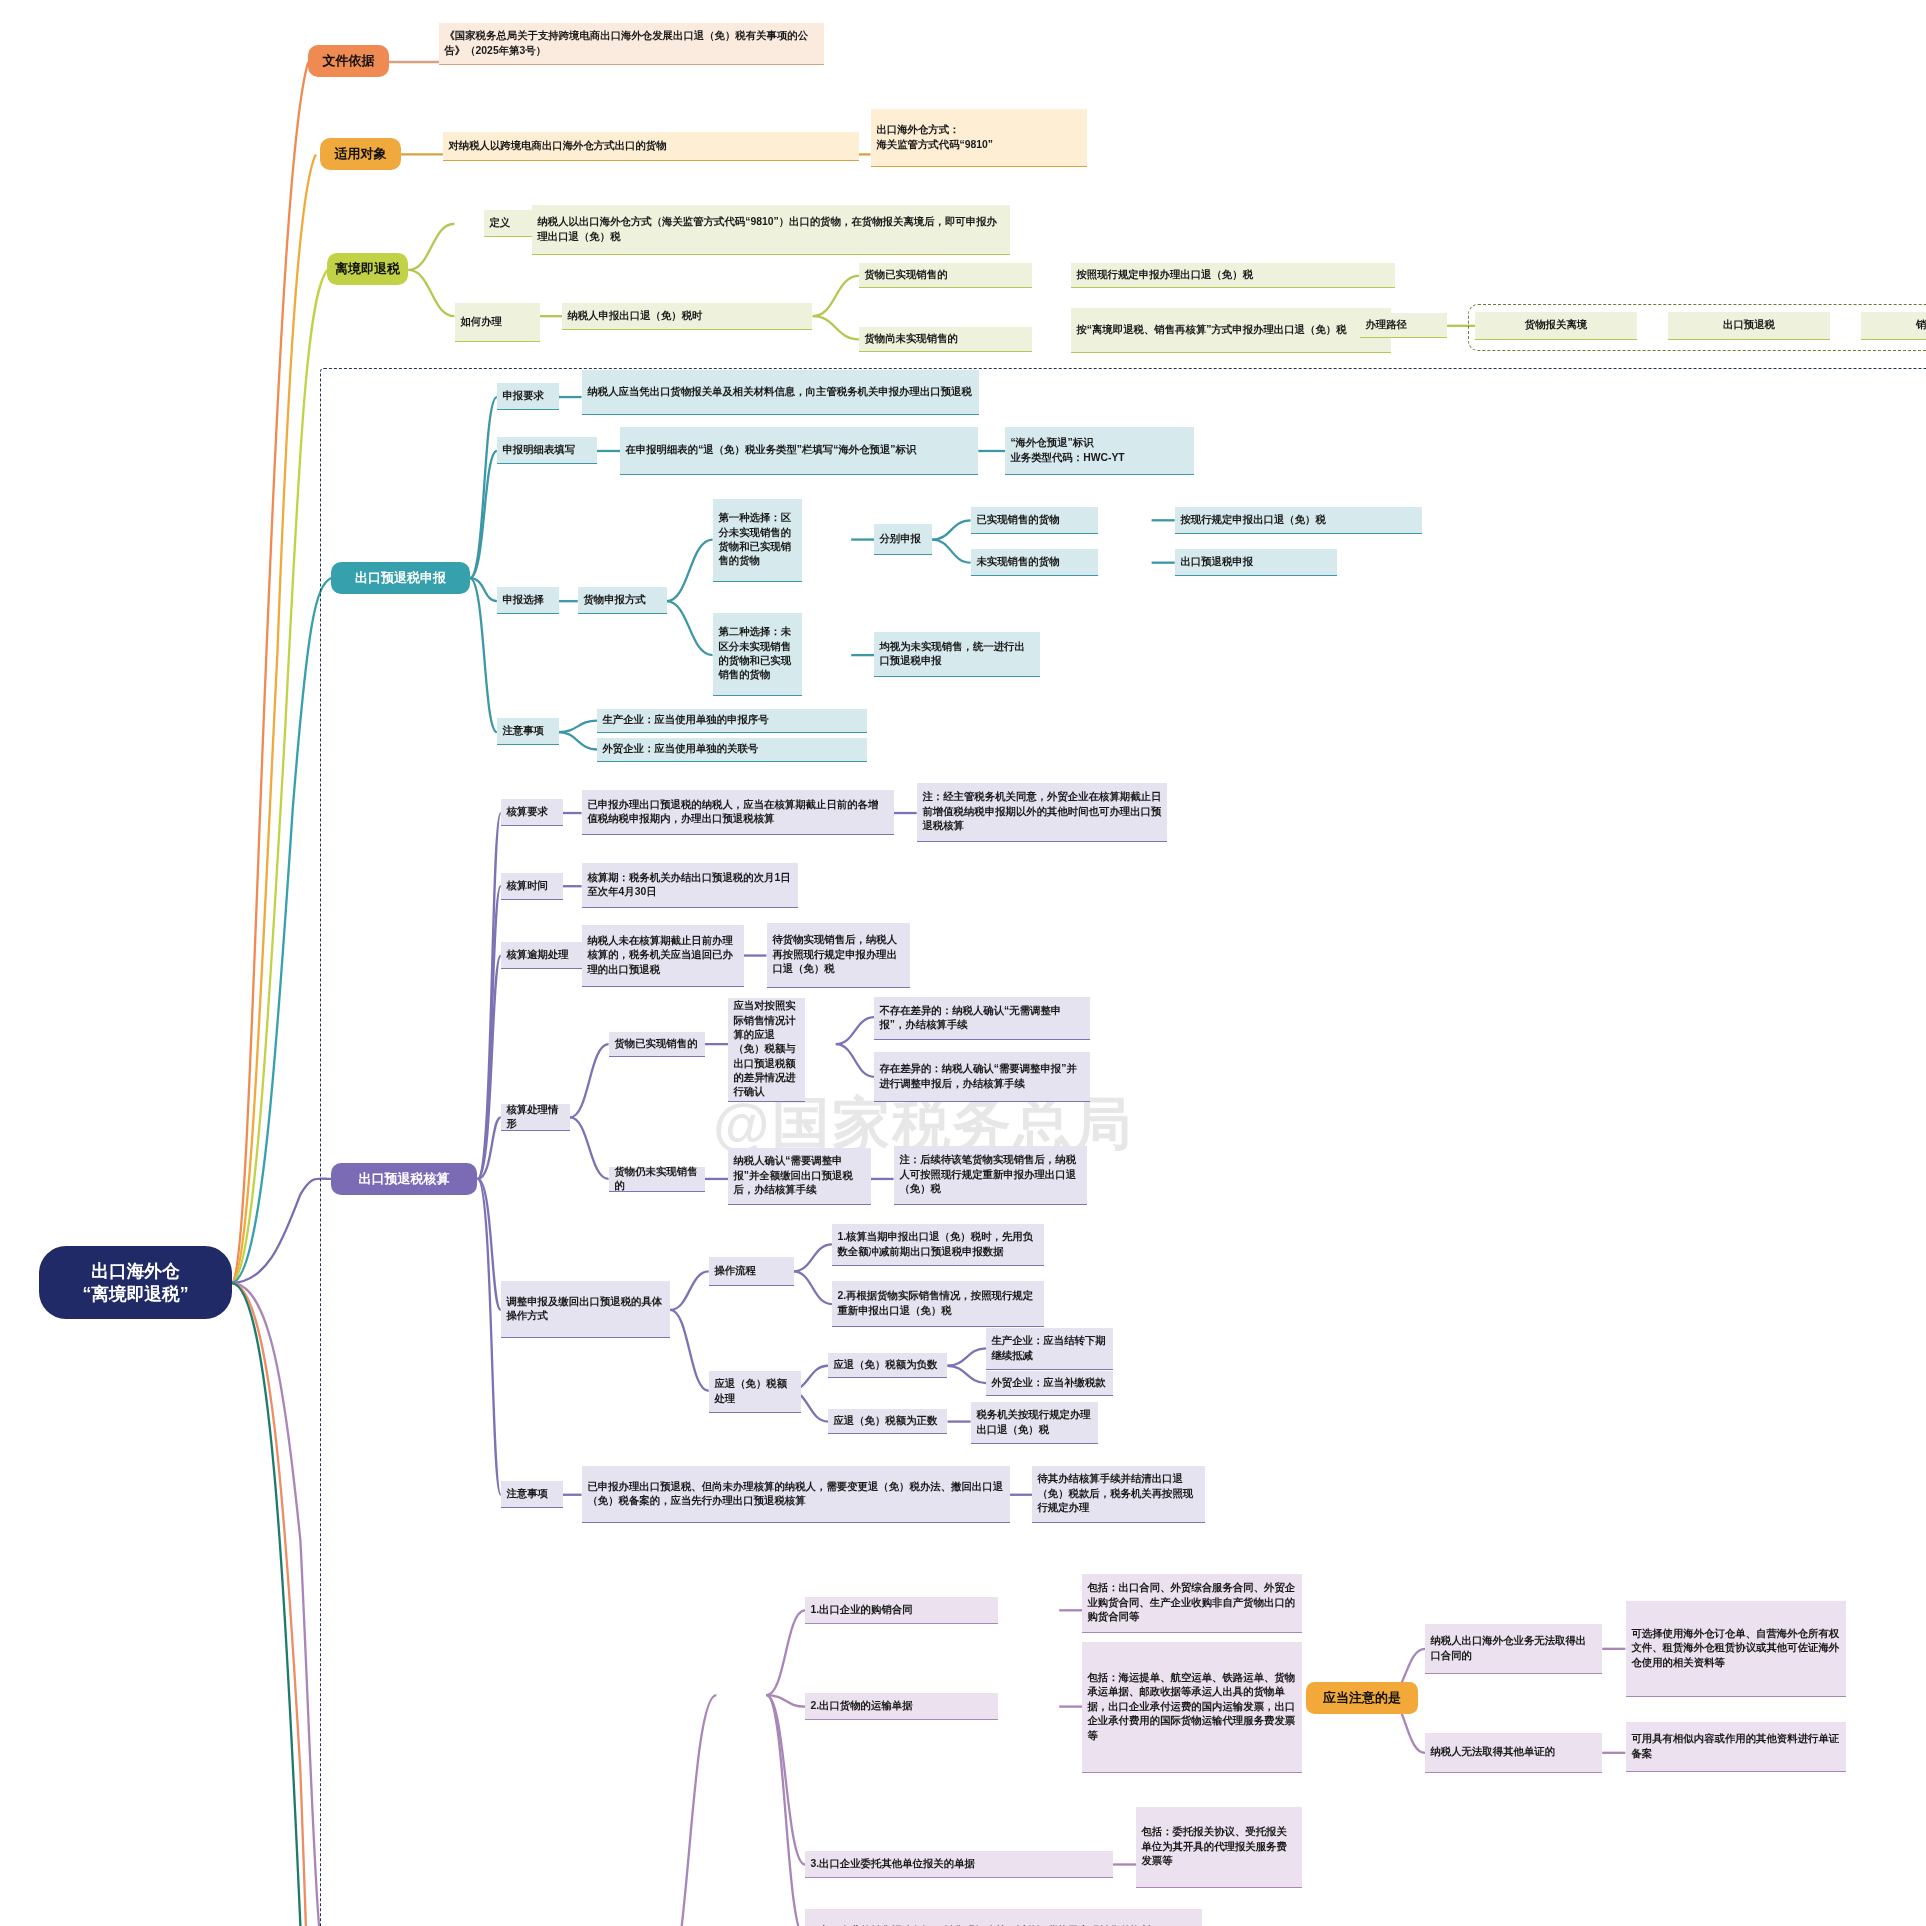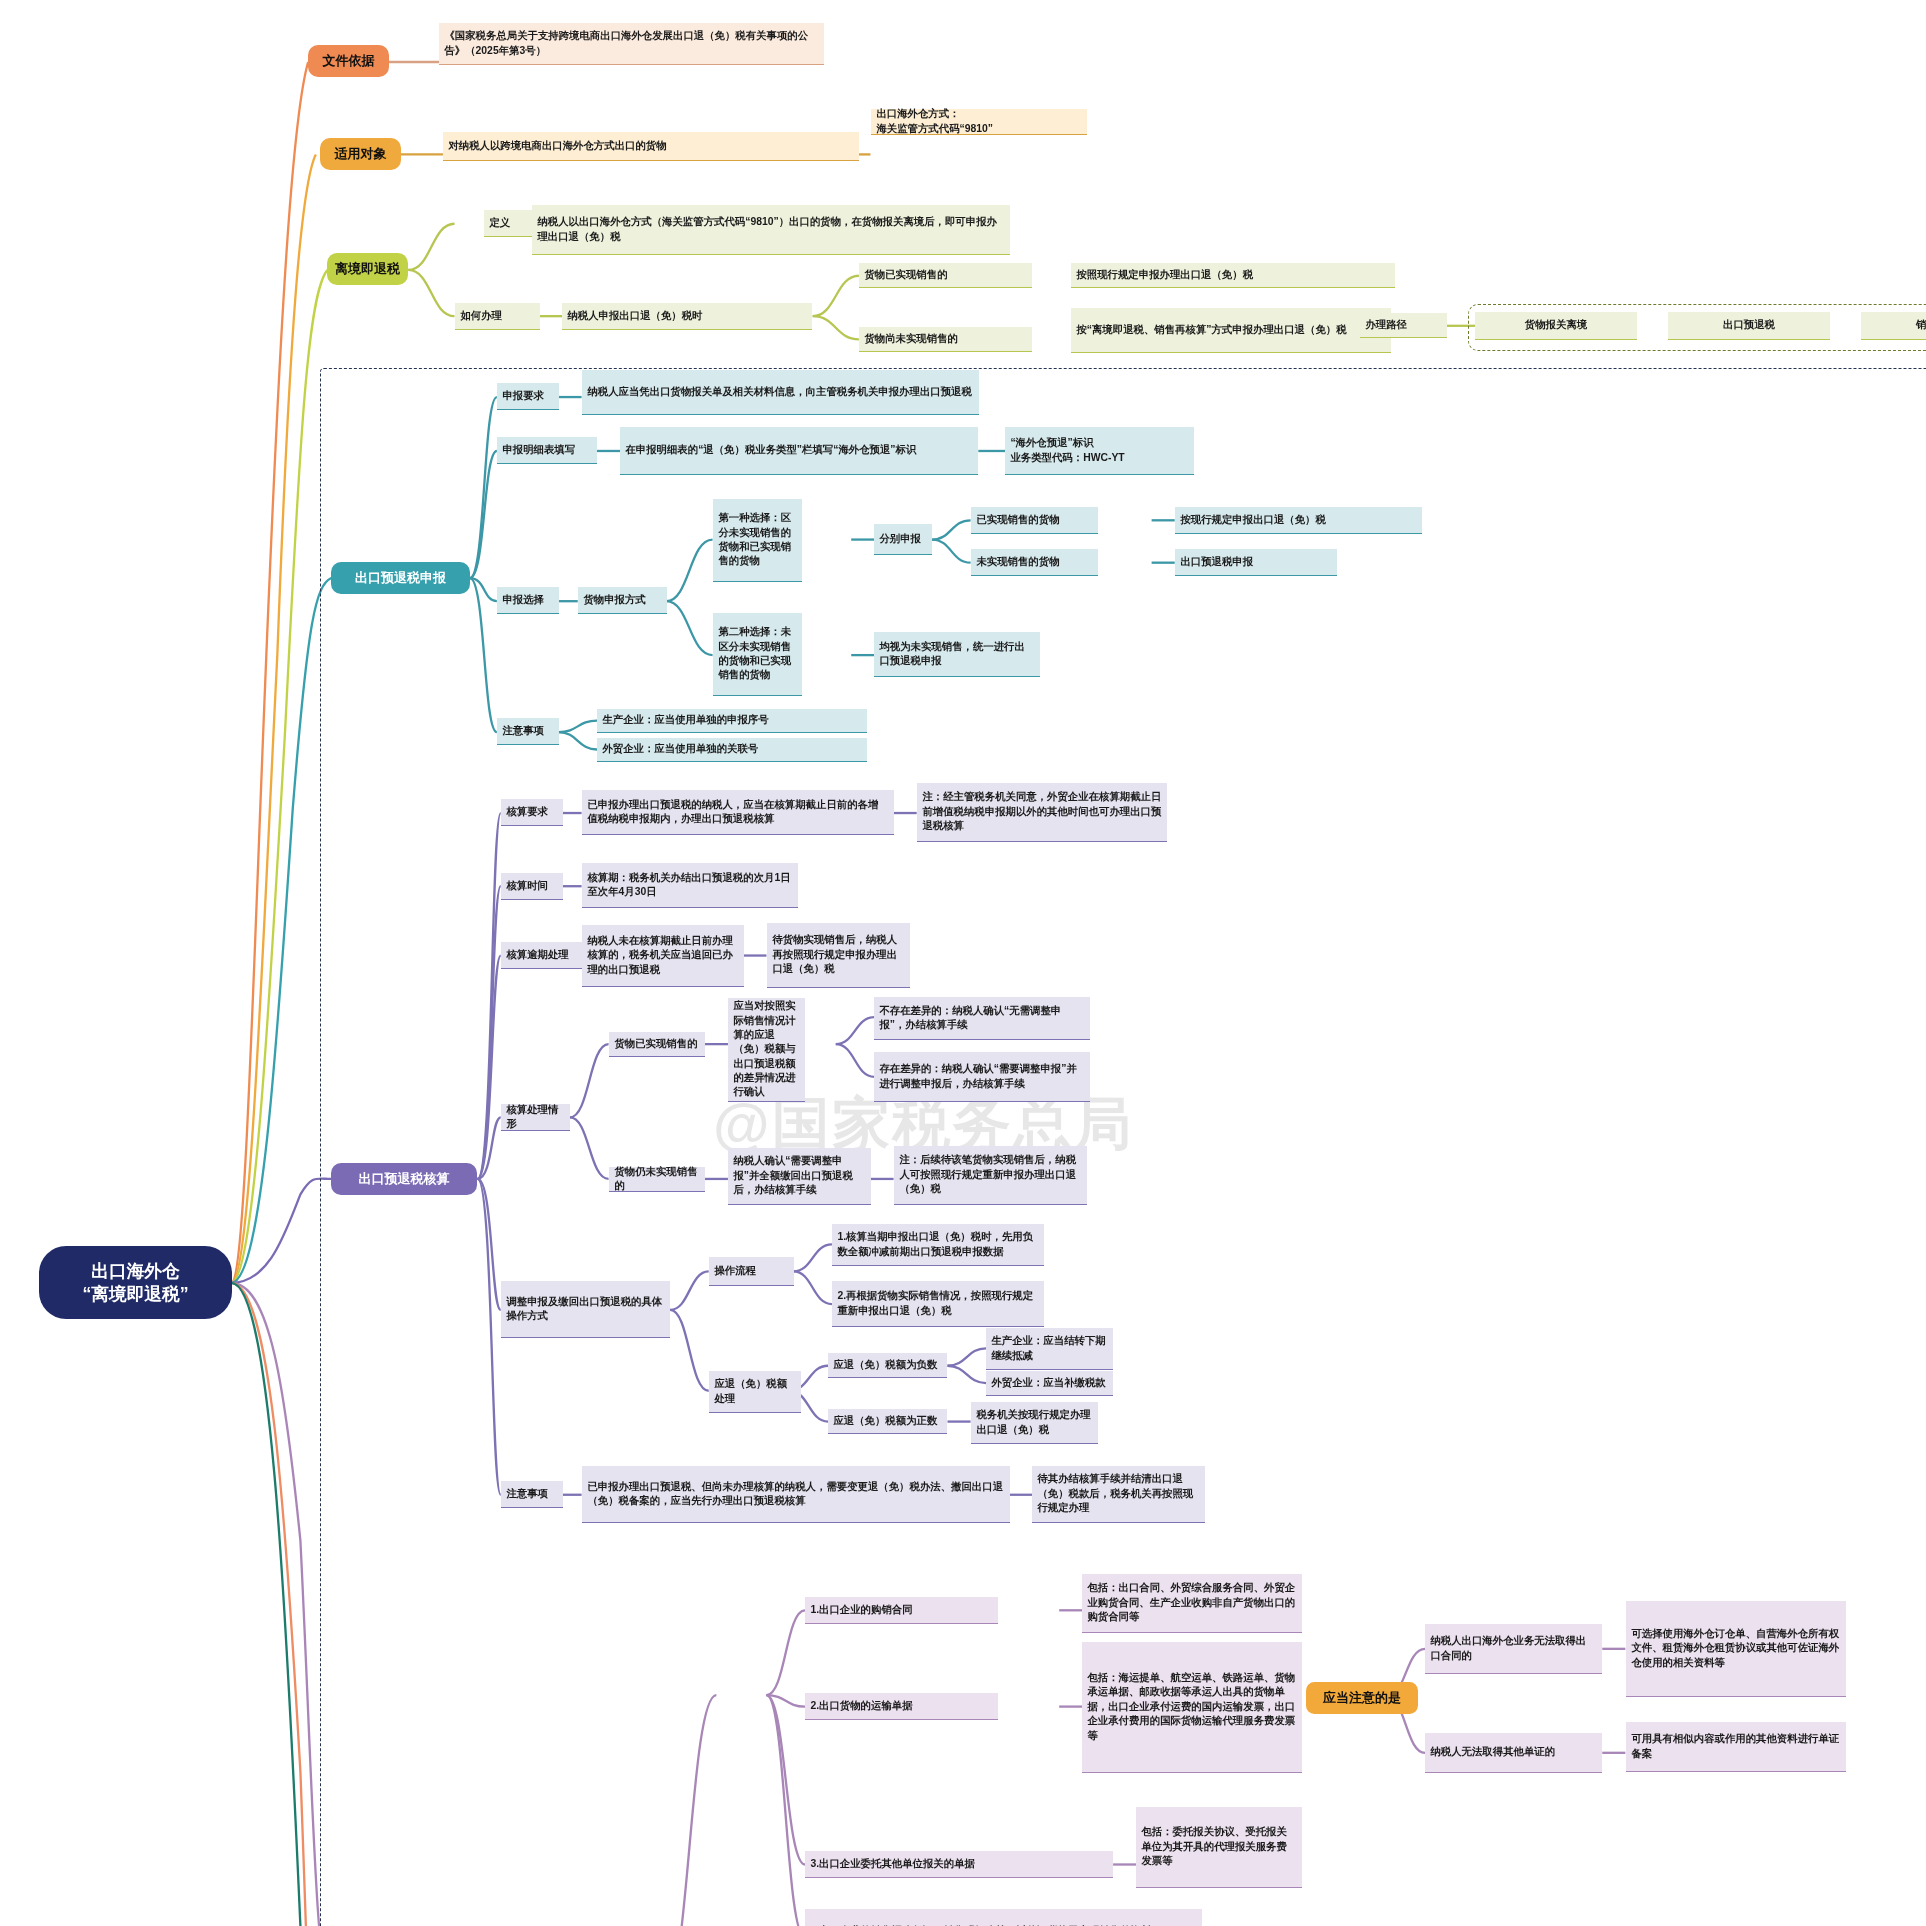--- a/index.html
+++ b/index.html
@@ -194,37 +194,37 @@
   <div class="node box c-orange" style="left:439px;top:23px;width:385px;min-height:42px;">
     <span>《国家税务总局关于支持跨境电商出口海外仓发展出口退（免）税有关事项的公告》（2025年第3号）</span>
   </div>
 
   <div class="node pill amber" style="left:320px;top:138px;width:81px;height:32px;">
     <span>适用对象</span>
   </div>
   <div class="node box c-amber" style="left:443px;top:132px;width:416px;height:29px;">
     <span>对纳税人以跨境电商出口海外仓方式出口的货物</span>
   </div>
-  <div class="node box c-amber" style="left:871px;top:109px;width:216px;height:26px;">
+  <div class="node box c-amber" style="left:871px;top:109px;width:216px;height:58px;">
     <span>
       <span>出口海外仓方式：</span>
       <span>海关监管方式代码“9810”</span>
     </span>
   </div>
 
   <div class="node pill olive" style="left:327px;top:253px;width:81px;height:32px;">
     <span>离境即退税</span>
   </div>
   <div class="node box c-olive" style="left:455px;top:210px;width:58px;height:27px;margin-left:29px;">
     <span>定义</span>
   </div>
   <div class="node box c-olive" style="left:532px;top:205px;width:478px;height:50px;">
     <span>纳税人以出口海外仓方式（海关监管方式代码“9810”）出口的货物，在货物报关离境后，即可申报办理出口退（免）税</span>
   </div>
-  <div class="node box c-olive" style="left:455px;top:303px;width:85px;height:27px;">
+  <div class="node box c-olive" style="left:455px;top:303px;width:85px;height:39px;">
     <span>如何办理</span>
   </div>
   <div class="node box c-olive" style="left:562px;top:303px;width:250px;height:27px;">
     <span>纳税人申报出口退（免）税时</span>
   </div>
   <div class="node box c-olive" style="left:859px;top:263px;width:173px;height:25.4px;">
     <span>货物已实现销售的</span>
   </div>
   <div class="node box c-olive" style="left:1071px;top:263px;width:324px;height:25.4px;">
     <span>按照现行规定申报办理出口退（免）税</span>

